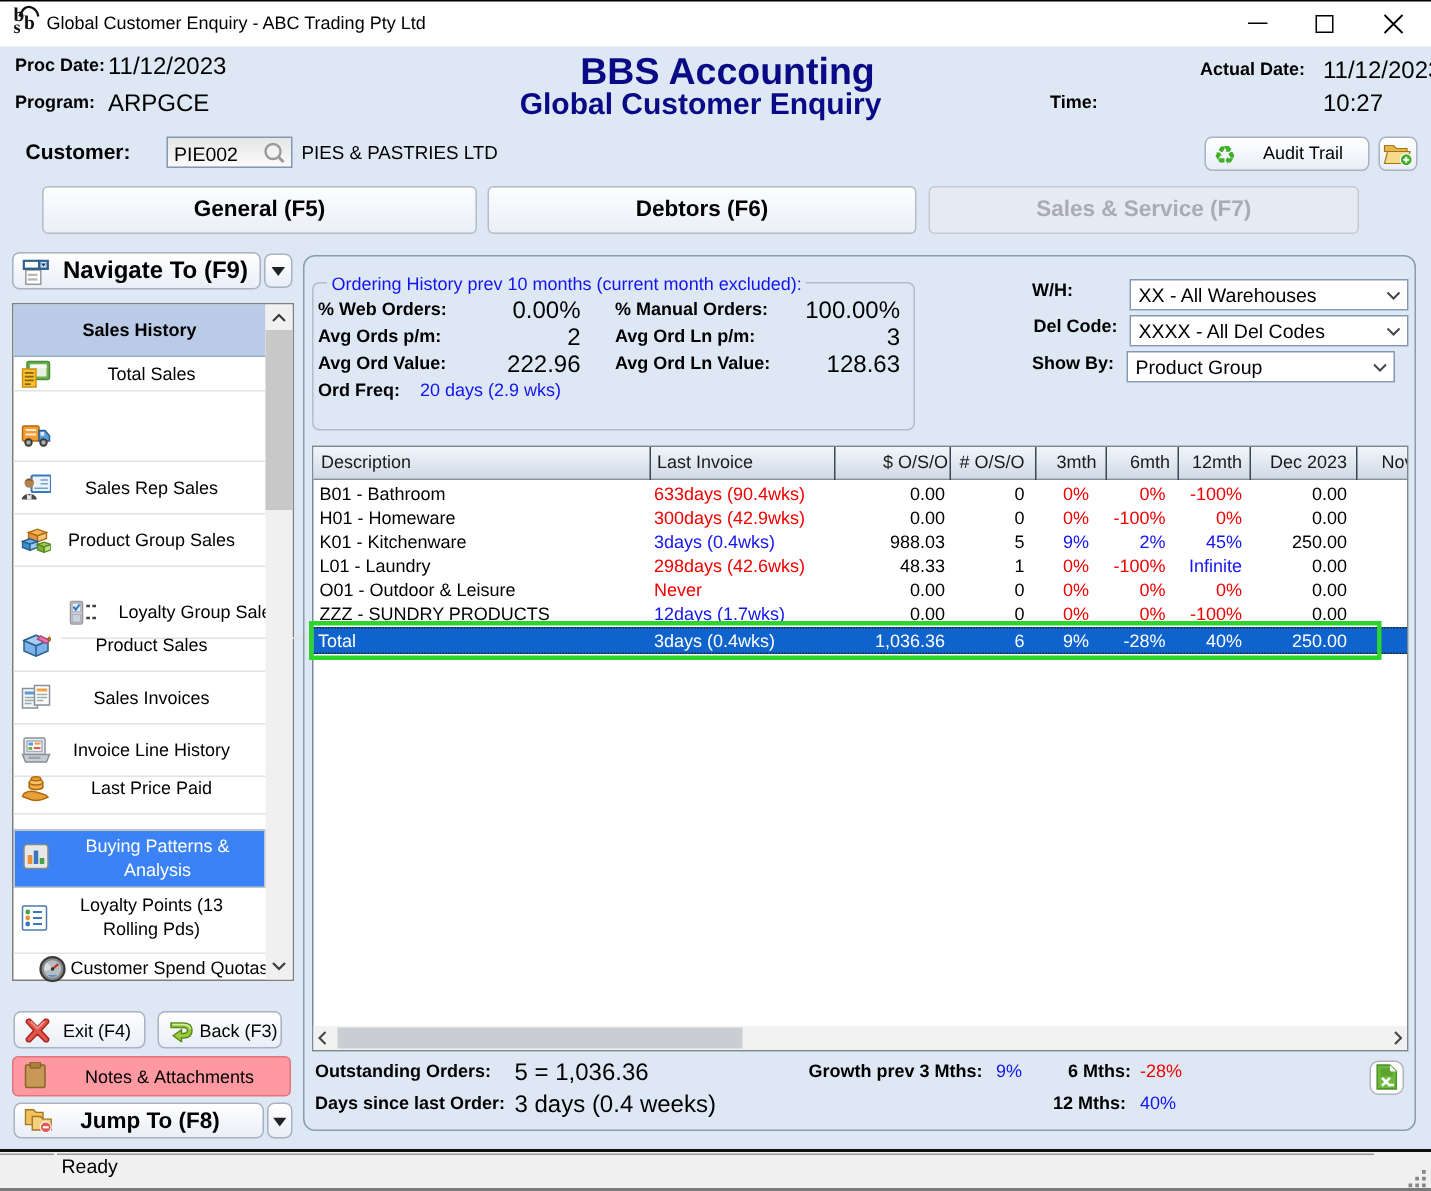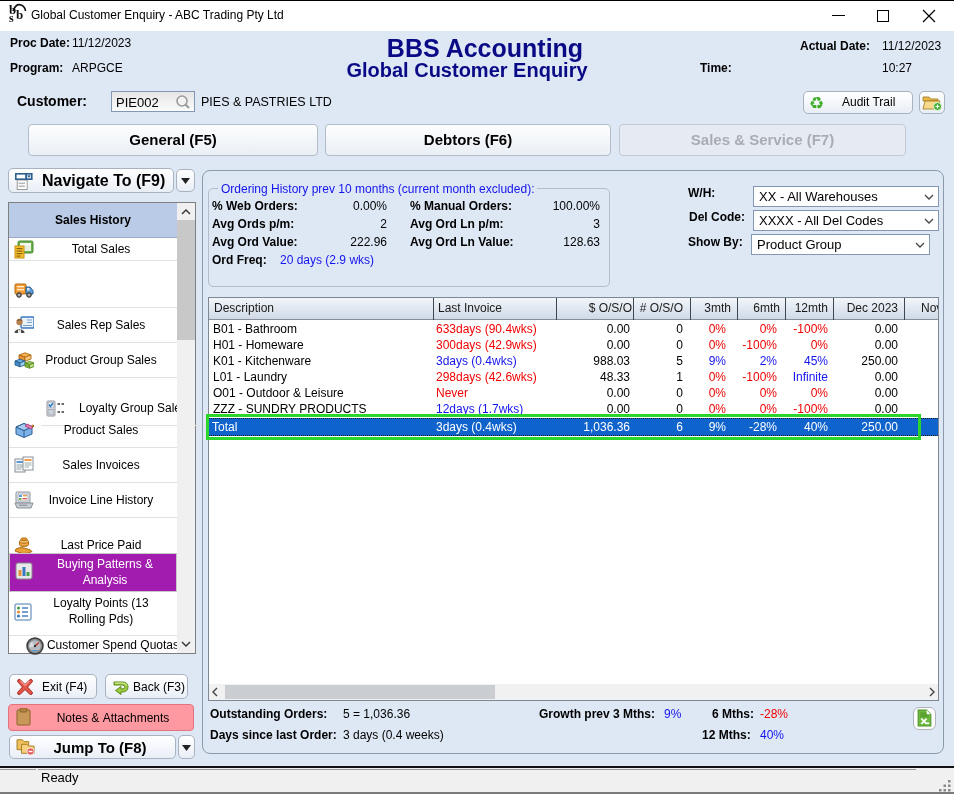--- a/index.html
+++ b/index.html
@@ -10,21 +10,21 @@
 .blue { color:#1414ee; }
 .red { color:#f20000; }
 .navy { color:#0a0a86; }
 
 
 #titlebar { left:0; top:0; width:954px; height:31px; background:#ffffff; border-top:1px solid #000; }
 #titletext { top:8px; font-size:12px; color:#000; }
 
 
 .lbl { font-size:12px; font-weight:bold; color:#000; }
-.val { font-size:12px; color:#000; }
+.val { font-size:16px; color:#000; }
 
 
 .tabbtn { position:absolute; top:124px; height:32px; background:linear-gradient(#fcfdfe,#eaeff6); border:1px solid #b4bcc8; border-radius:4px; font-size:15px; font-weight:bold; color:#000; text-align:center; line-height:30px; }
 .tabbtn.dis { background:#e6ebf3; color:#a9adb3; border-color:#c3c9d3; }
 
 
 .rbtn { position:absolute; background:linear-gradient(#ffffff,#e9eef6); border:1px solid #a8b2c0; border-radius:5px; }
 
 
 #listbox { left:8px; top:202px; width:188px; height:452px; background:#fff; border:1px solid #7f7f7f; }
@@ -234,31 +234,31 @@
       <rect x="4" y="3" width="10" height="7" fill="#fff" stroke="#aab"></rect>
       <rect x="5" y="4" width="3" height="2" fill="#5b9bd5"></rect>
       <rect x="9" y="4" width="4" height="1.4" fill="#e8a038"></rect>
       <rect x="5" y="7" width="2.5" height="2" fill="#6ab04c"></rect>
       <rect x="8.5" y="7" width="4.5" height="1.4" fill="#e05858"></rect>
       <path d="M1 12 h18 l-2 5 h-14 z" fill="#c8cdd4" stroke="#8a9098"></path>
       <rect x="5" y="13.5" width="8" height="1.4" fill="#9aa0a8"></rect>
     </svg>
  <div class="txt">Invoice Line History</div>
 </div>
-<div class="li" style="left:9px;top:528px;height:35px;">
+<div class="li" style="left:9px;top:508px;height:35px;">
  <svg width="20" height="19" viewBox="0 0 20 19">
       <ellipse cx="10" cy="8.5" rx="4.5" ry="1.8" fill="#e8a038" stroke="#b06a10"></ellipse>
       <path d="M5.5 5.5 v3 a4.5 1.8 0 0 0 9 0 v-3" fill="#f0ad4e" stroke="#b06a10"></path>
       <ellipse cx="10" cy="5.5" rx="4.5" ry="1.8" fill="#f5c26b" stroke="#b06a10"></ellipse>
       <ellipse cx="10" cy="3.2" rx="3.2" ry="1.3" fill="#e8a038" stroke="#b06a10"></ellipse>
       <path d="M2 13 q4-2.5 8-1 l5 1.5 q2 0.5 3 2 l-4 1.5 q-5 1.5 -9-0.5 l-4-1.5 z" fill="#e8a038" stroke="#b06a10"></path>
     </svg>
  <div class="txt">Last Price Paid</div>
 </div>
-<div class="abs" style="left:9px;top:553px;width:168px;height:39px;background:#a21caf;border:1px solid #c8c8c8;">
+<div class="abs" style="left:9px;top:553px;width:168px;height:39px;background:#3b82f6;border:1px solid #c8c8c8;">
  <svg class="abs" style="left:5px;top:8px;" width="18" height="18" viewBox="0 0 18 18">
       <rect x="1" y="1" width="16" height="16" rx="2" fill="#e8e8e8" stroke="#888"></rect>
       <rect x="3.5" y="8" width="3" height="6" fill="#e89038"></rect>
       <rect x="7.5" y="5" width="3" height="9" fill="#3878c0"></rect>
       <rect x="11.5" y="10" width="3" height="4" fill="#48a048"></rect>
     </svg>
  <div class="abs" style="left:24px;right:0;top:0;bottom:0;display:flex;align-items:center;justify-content:center;text-align:center;color:#fff;font-size:12px;line-height:1.3;">Buying Patterns &amp;<br>Analysis</div>
 </div>
 <div class="li" style="left:9px;top:589px;height:47px;">
  <svg width="18" height="18" viewBox="0 0 18 18">

